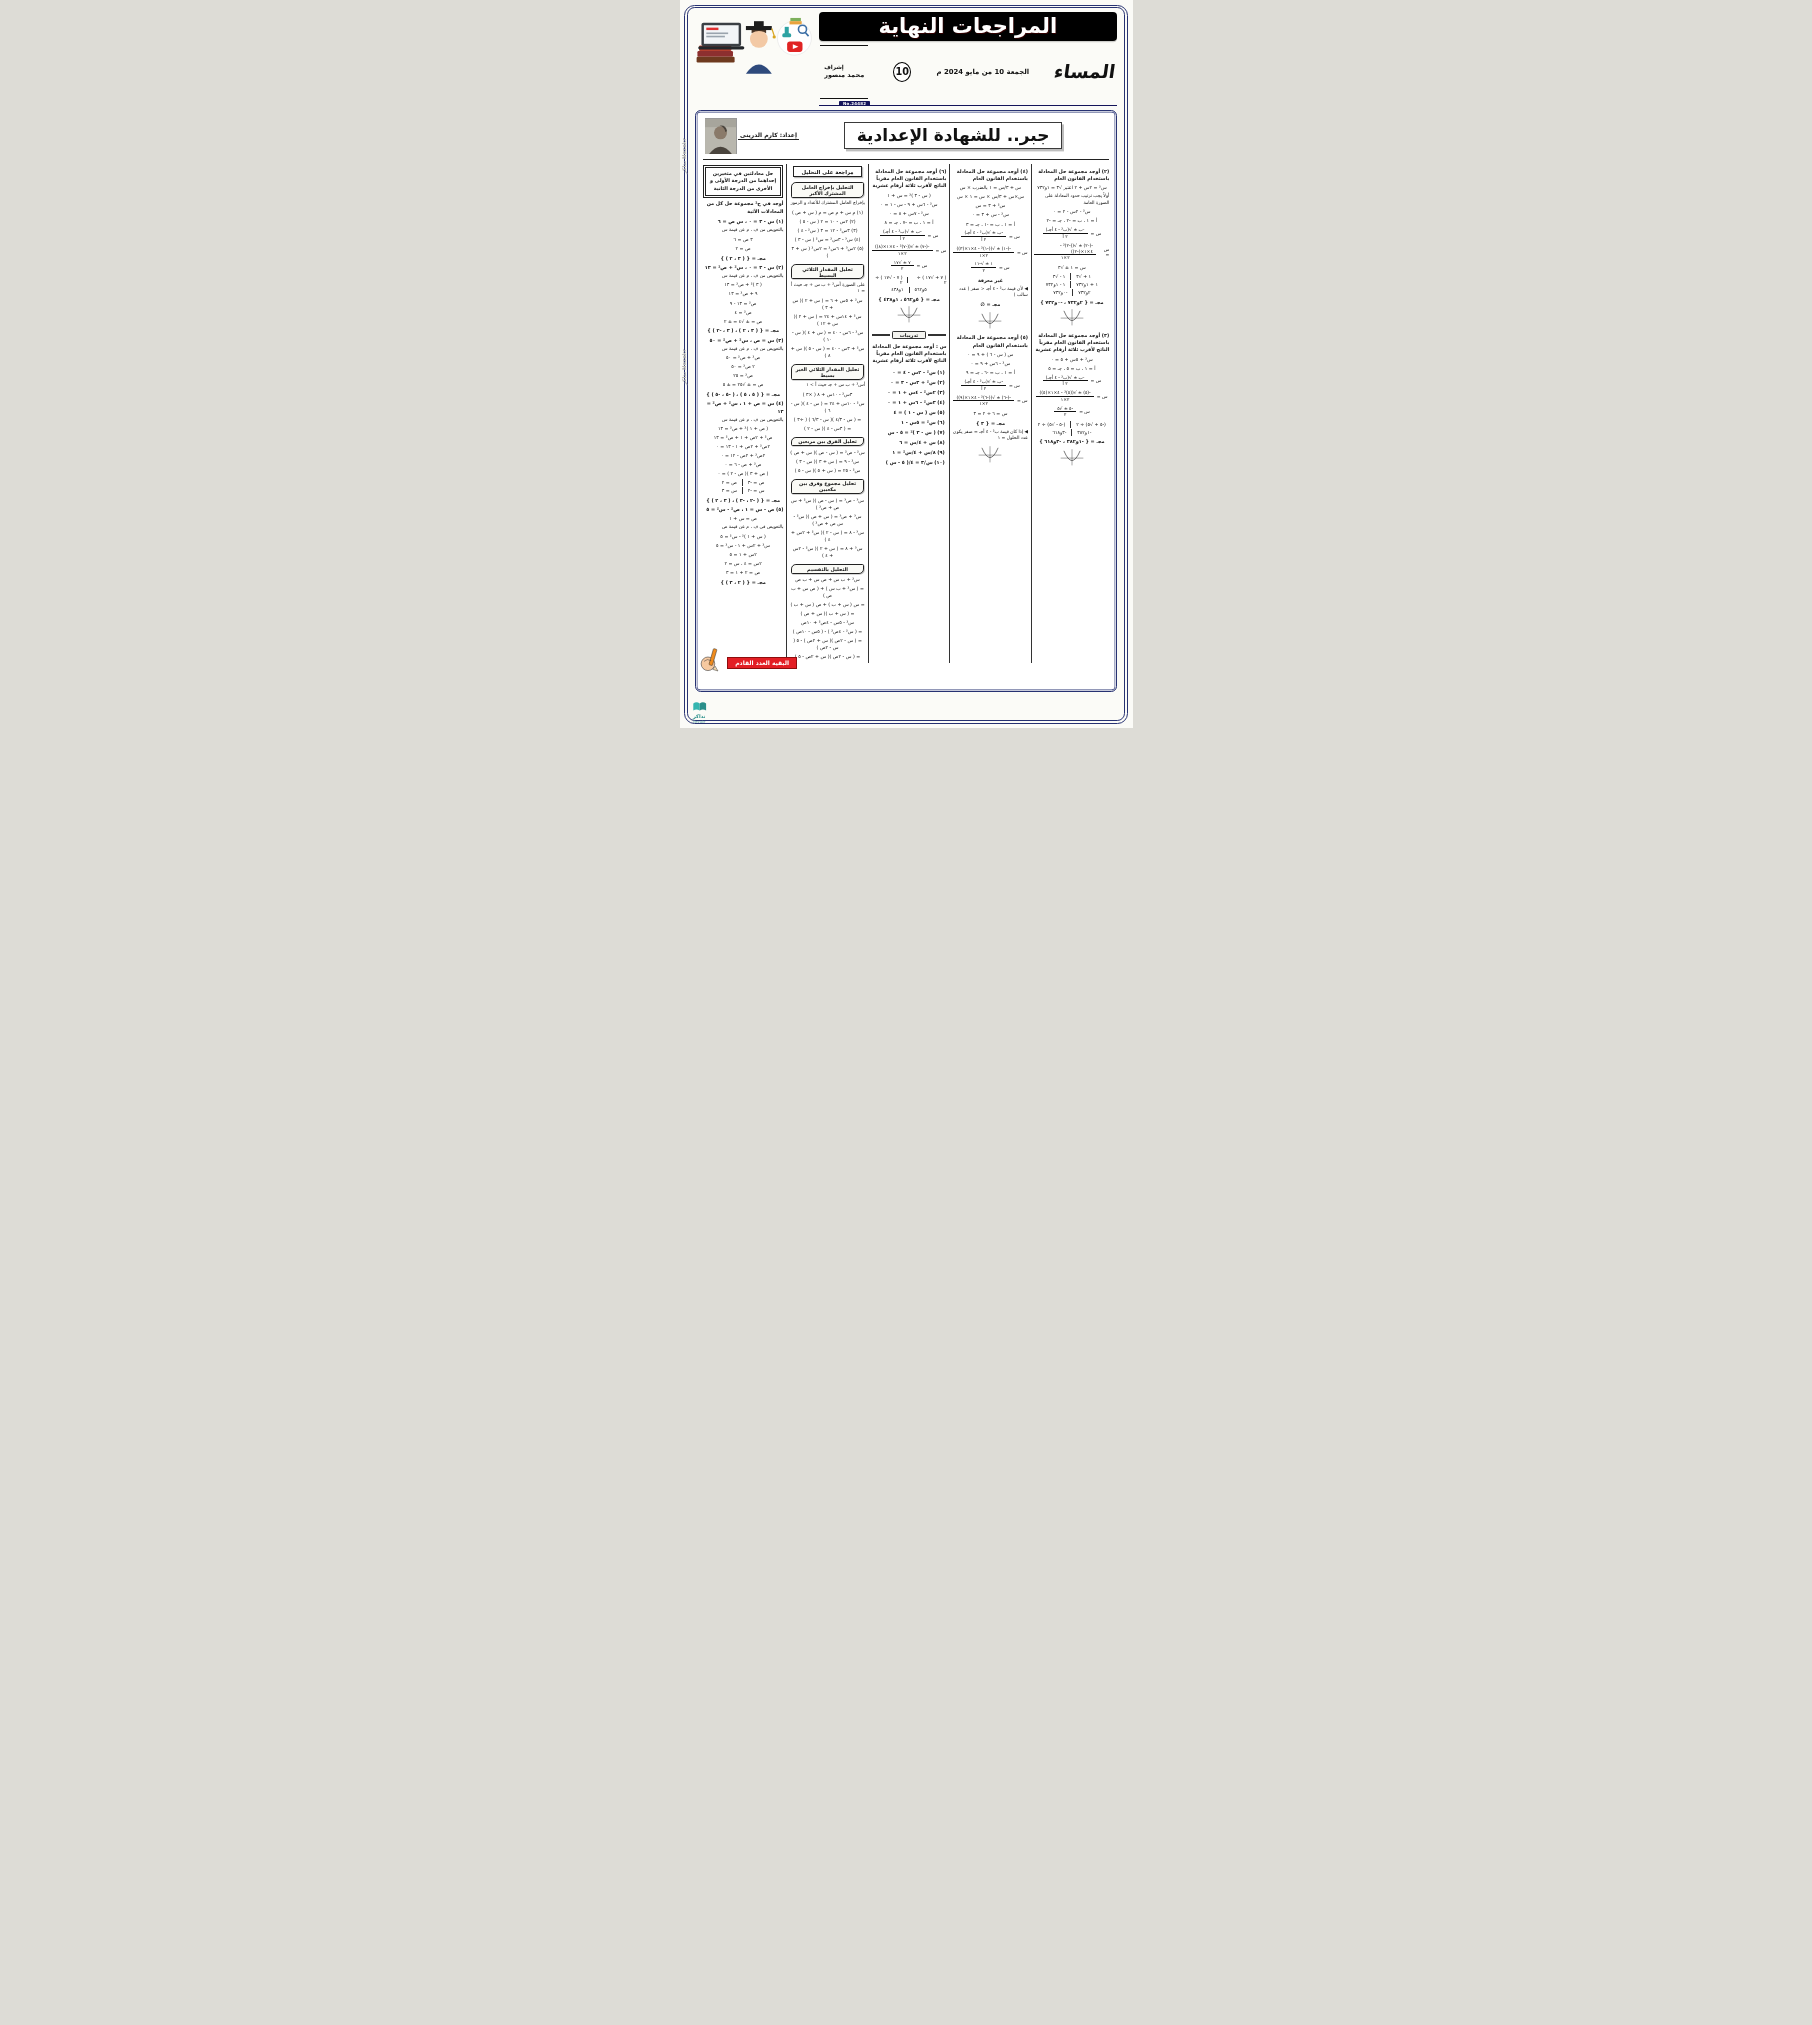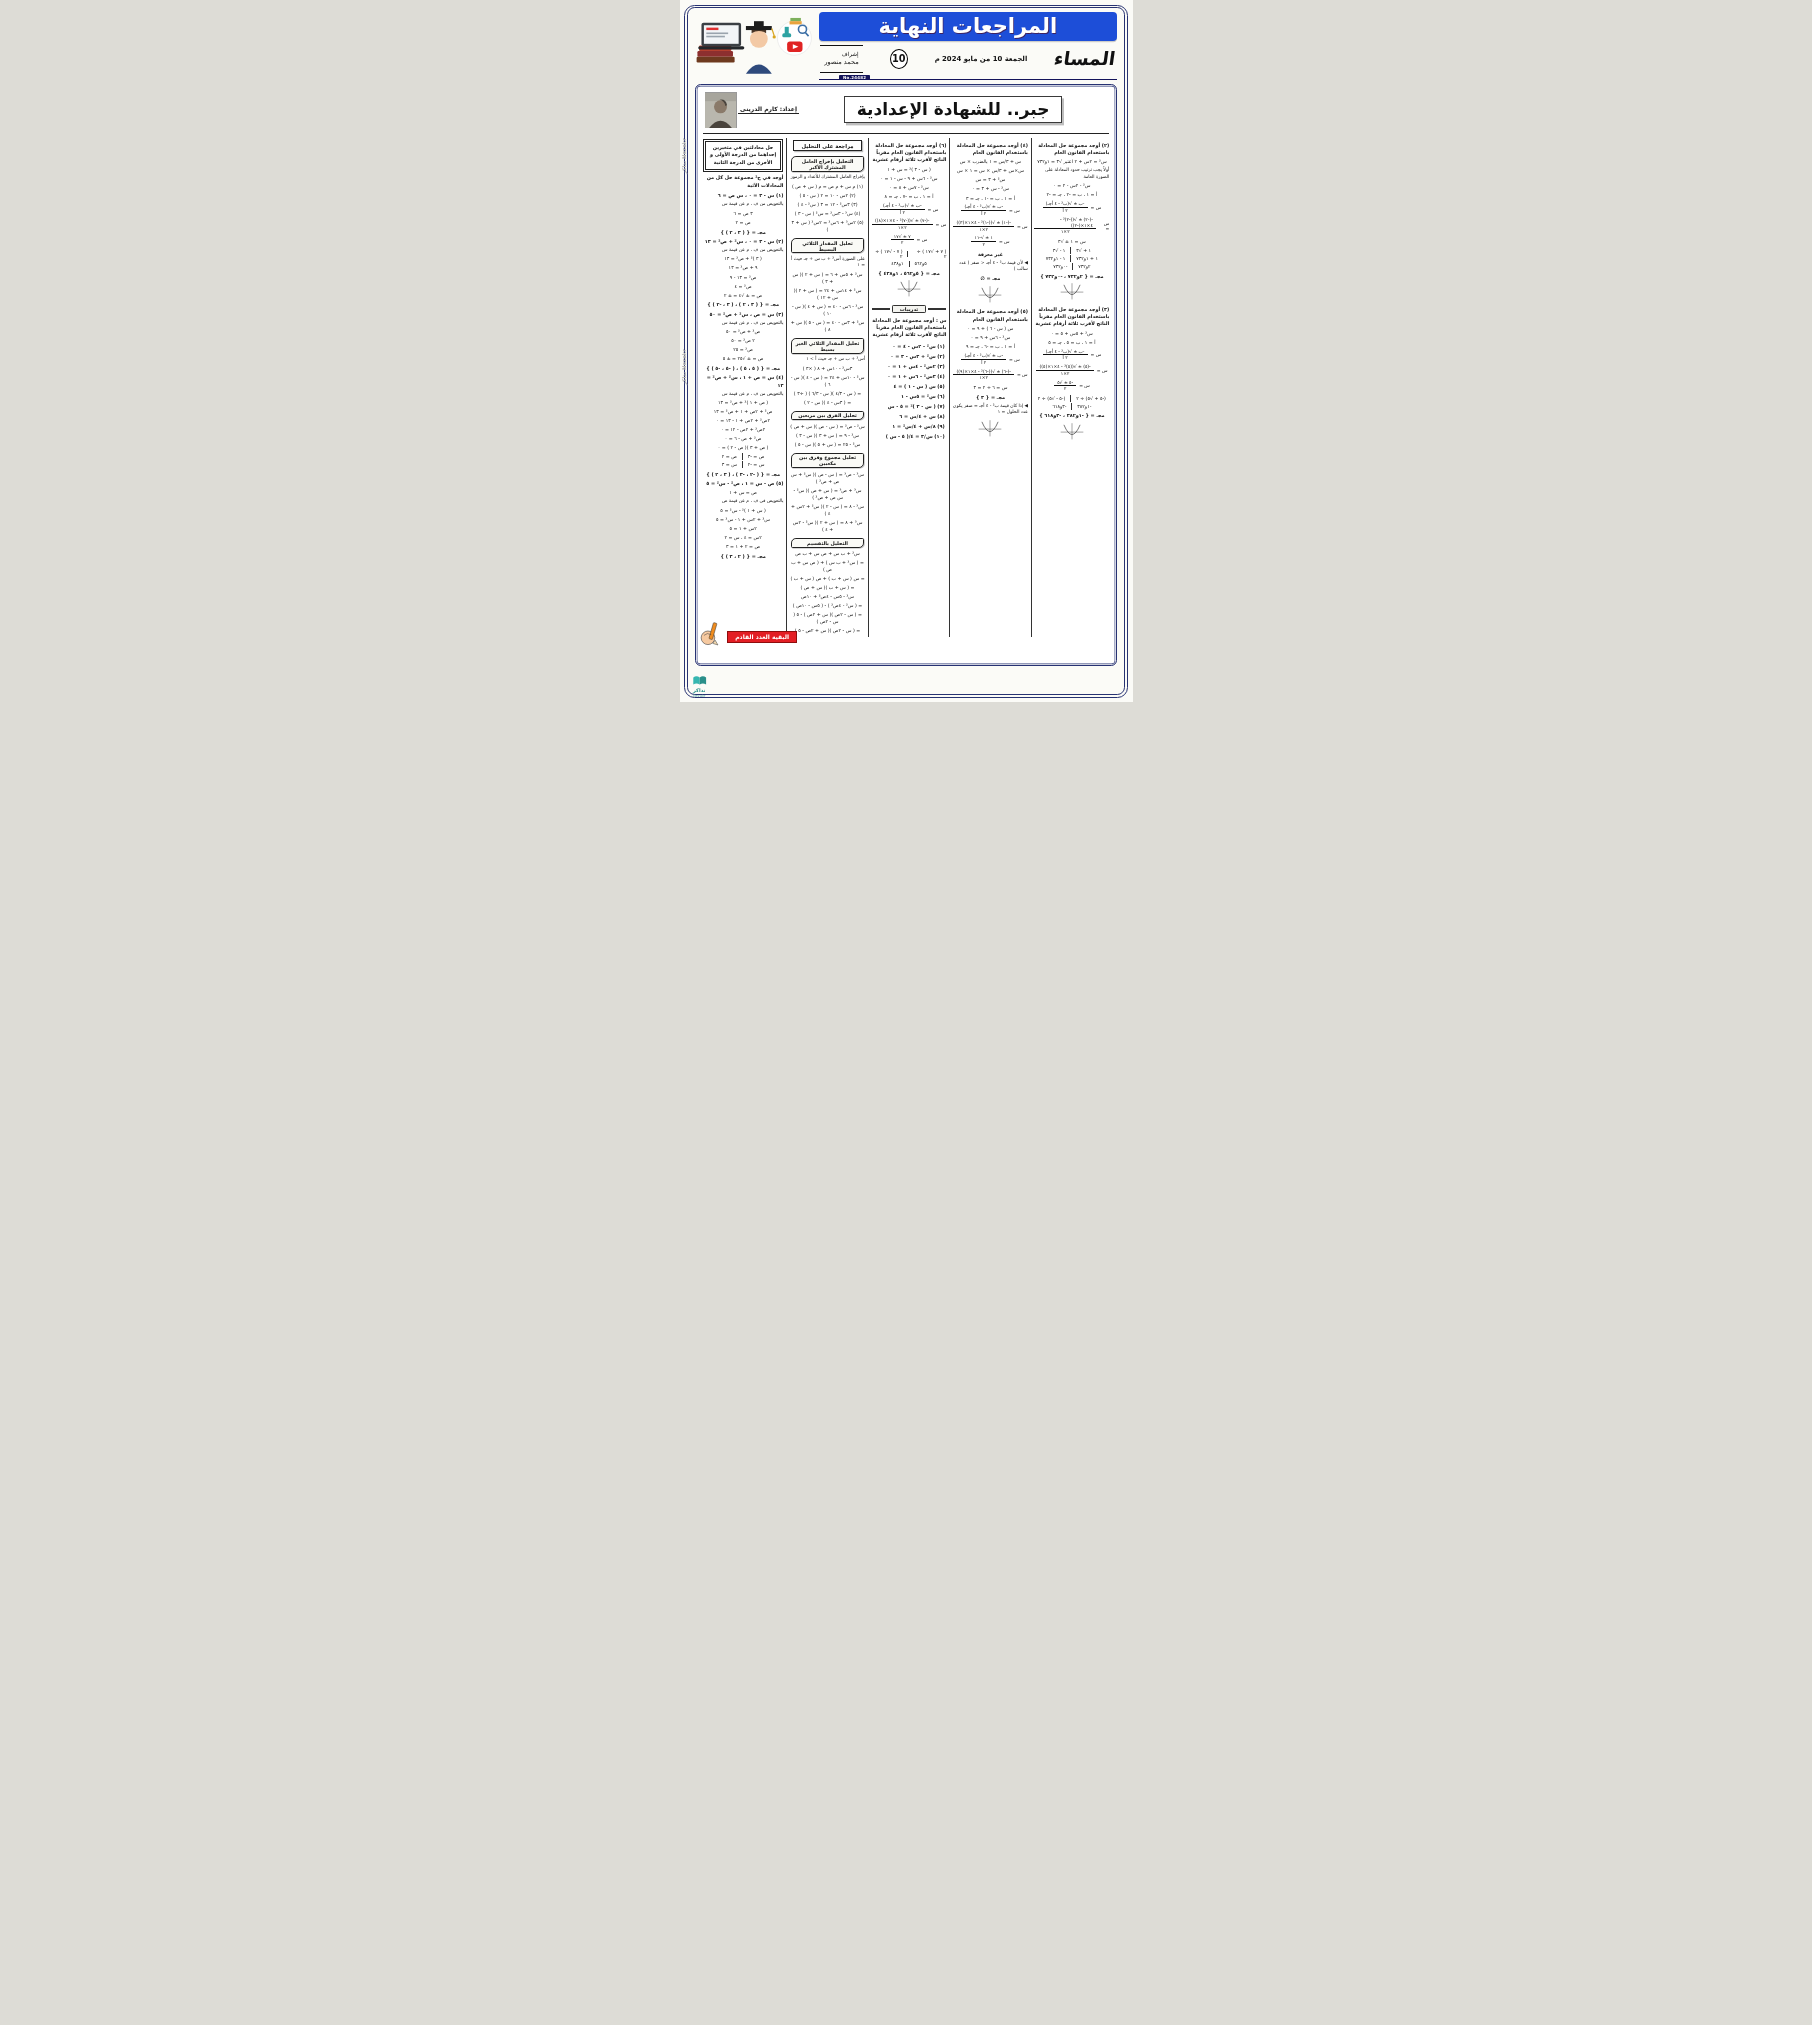--- a/index.html
+++ b/index.html
@@ -15,36 +15,36 @@
   }
   
   .frame-outer{position:absolute;inset:4.5px;border:0.8px solid #273272;border-radius:10.5px;pointer-events:none;}
   .frame-inner{position:absolute;inset:7.3px;border:1.6px solid #273272;border-radius:7.7px;pointer-events:none;}
   .content{position:relative;padding:12px 15.4px 36px;}
 
   
   header.page-header{display:flex;direction:rtl;gap:5.7px;align-items:flex-start;}
   .header-main{flex:1;min-width:0;}
   .red-banner{
-    background:#1d4ed8;color:#fff;text-align:center;
+    background:#000000;color:#fff;text-align:center;
     font-size:21px;font-weight:900;line-height:1.25;
     padding:0.8px 4px 2.4px;border-radius:4px;
     text-shadow:0.8px 1.2px 0 rgba(90,0,0,.55);
     box-shadow:0 1.2px 0 rgba(0,0,0,.18);
   }
   .meta-row{display:flex;direction:rtl;align-items:center;justify-content:space-between;margin-top:3.2px;padding:0 1.6px;}
   .masaa-logo{font-size:18.6px;font-weight:900;transform:skewX(-8deg);letter-spacing:-0.8px;line-height:1;}
   .date-line{font-size:6.9px;font-weight:bold;white-space:nowrap;}
   .issue-circle{
     width:18px;height:20px;border:1.4px solid #000;border-radius:50%;
     display:flex;align-items:center;justify-content:center;
     font-size:9.7px;font-weight:900;background:#fff;
   }
-  .supervision{text-align:right;font-size:5.7px;font-weight:normal;line-height:1.35;
-    border-top:0.6px solid #111;border-bottom:0.6px solid #111;padding:5px 4px;}
+  .supervision{text-align:left;font-size:5.7px;font-weight:bold;line-height:1.35;
+    border-top:0.6px solid #111;border-bottom:0.6px solid #111;padding:18px 4px;}
   .supervision .sup-name{font-size:6.5px;}
   .no-line{position:relative;border-bottom:1.2px solid #14145a;height:4.9px;margin-top:2.4px;}
   .no-label{position:absolute;left:7%;top:0px;background:#14145a;color:#fff;
     font-size:4px;font-weight:bold;padding:0 3.6px;border-radius:0.8px;letter-spacing:0.2px;}
   .illustration{flex:none;width:118px;height:62px;}
 
   
   .content-box{
     position:relative;margin-top:4px;
     border:1.6px solid #273272;border-radius:5.7px;

